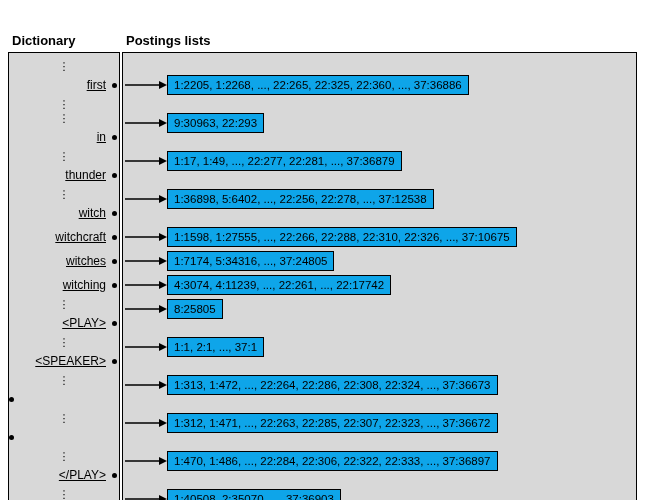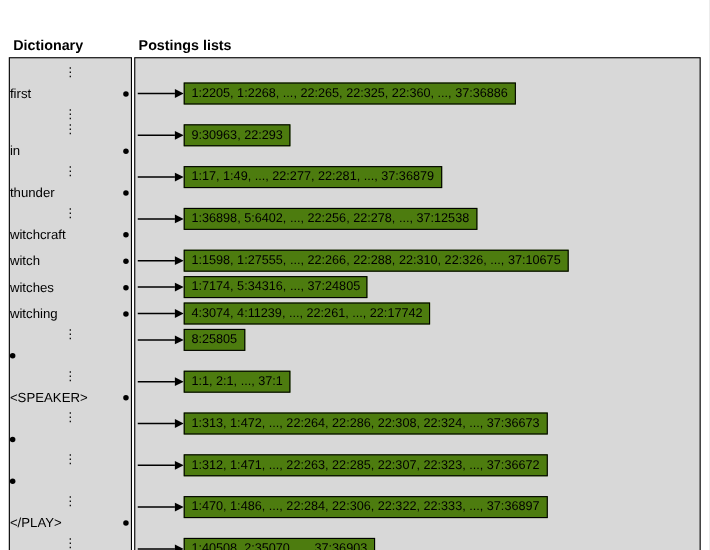--- a/index.html
+++ b/index.html
@@ -46,23 +46,24 @@
     flex-direction: column;
   }
   .row {
     display: flex;
     align-items: center;
     height: 24px;
   }
   .row.short { height: 14px; }
   .term {
     flex: 1;
-    text-align: left;
+    text-align: right;
     padding-right: 6px;
     font-size: 12px;
+    text-decoration: underline;
   }
   .dot {
     width: 5px;
     height: 5px;
     background: #000;
     border-radius: 50%;
     margin-right: 2px;
   }
   .vdots {
     text-align: center;
@@ -85,21 +86,21 @@
   }
   svg.arrow {
     position: absolute;
     left: -2px;
     top: 0;
     width: 42px;
     height: 24px;
   }
   .posting {
     border: 1px solid #000;
-    background: #4d7c0f;
+    background: #0ea5e9;
     padding: 1px 6px;
     font-size: 11.5px;
     white-space: nowrap;
     height: 20px;
     display: inline-flex;
     align-items: center;
   }
 </style>
 </head>
 <body>
@@ -130,39 +131,40 @@
             <span class="vdots">⋮</span>
           </div>
           <div class="row">
       <span class="term">thunder</span>
       <span class="dot"></span>
     </div>
           <div class="row short">
             <span class="vdots">⋮</span>
           </div>
           <div class="row">
+      <span class="term">witch</span>
+      <span class="dot"></span>
+    </div>
+          <div class="row">
       <span class="term">witchcraft</span>
       <span class="dot"></span>
     </div>
           <div class="row">
-      <span class="term">witch</span>
-      <span class="dot"></span>
-    </div>
-          <div class="row">
       <span class="term">witches</span>
       <span class="dot"></span>
     </div>
           <div class="row">
       <span class="term">witching</span>
       <span class="dot"></span>
     </div>
           <div class="row short">
             <span class="vdots">⋮</span>
           </div>
           <div class="row">
+      <span class="term">&lt;PLAY&gt;</span>
       <span class="dot"></span>
     </div>
           <div class="row short">
             <span class="vdots">⋮</span>
           </div>
           <div class="row">
       <span class="term">&lt;SPEAKER&gt;</span>
       <span class="dot"></span>
     </div>
           <div class="row short">

